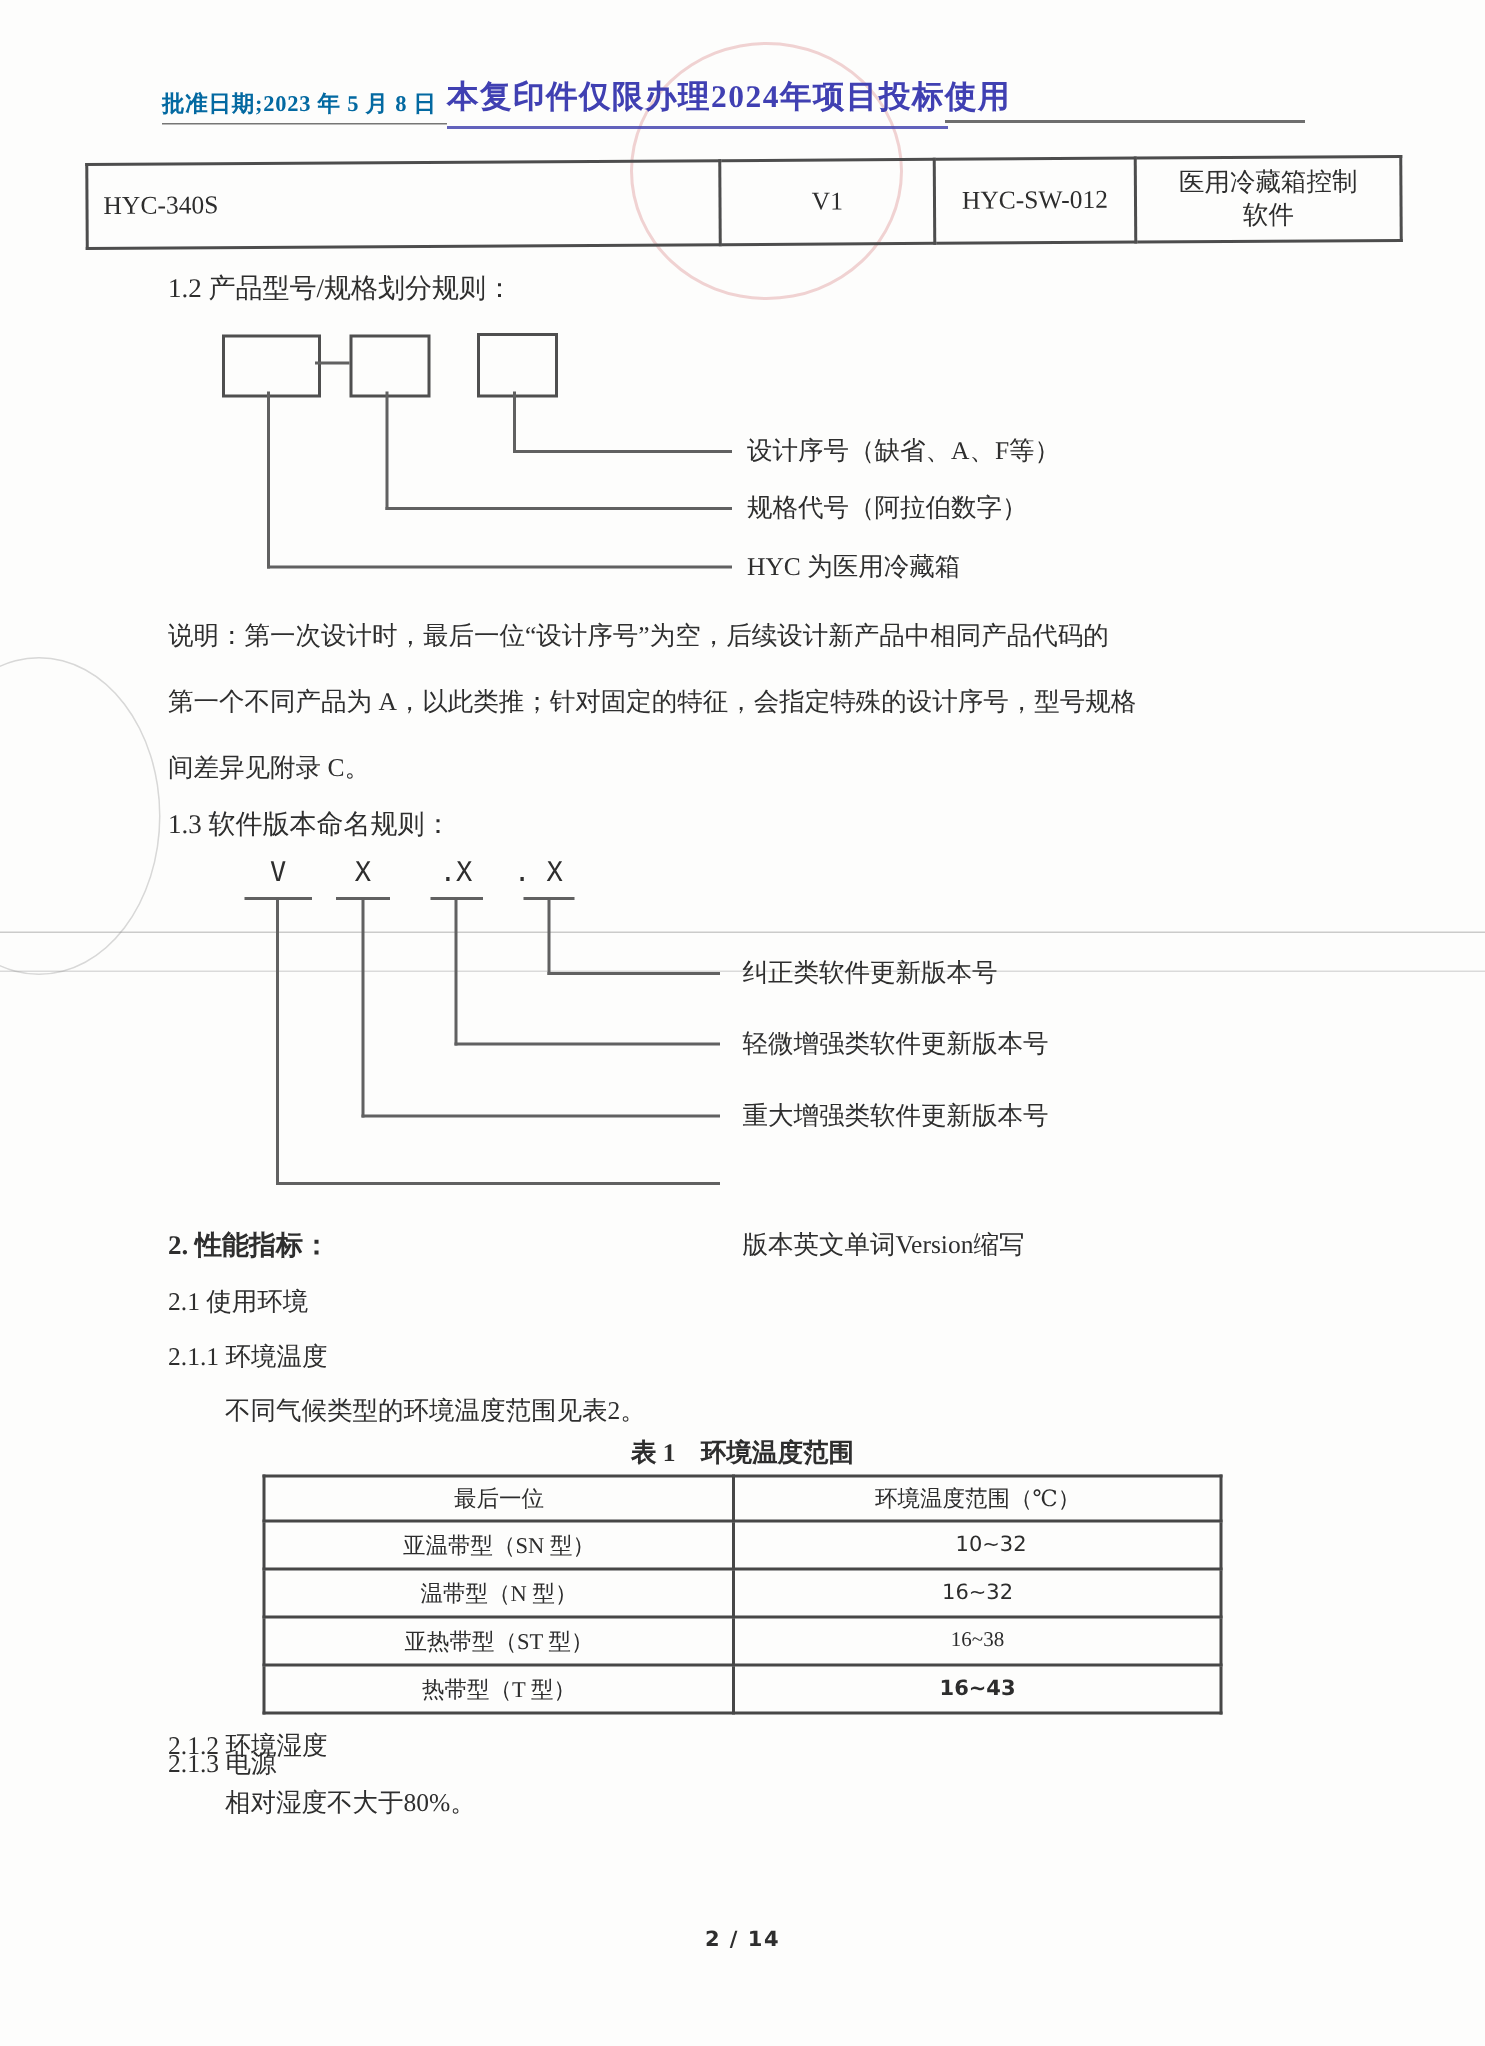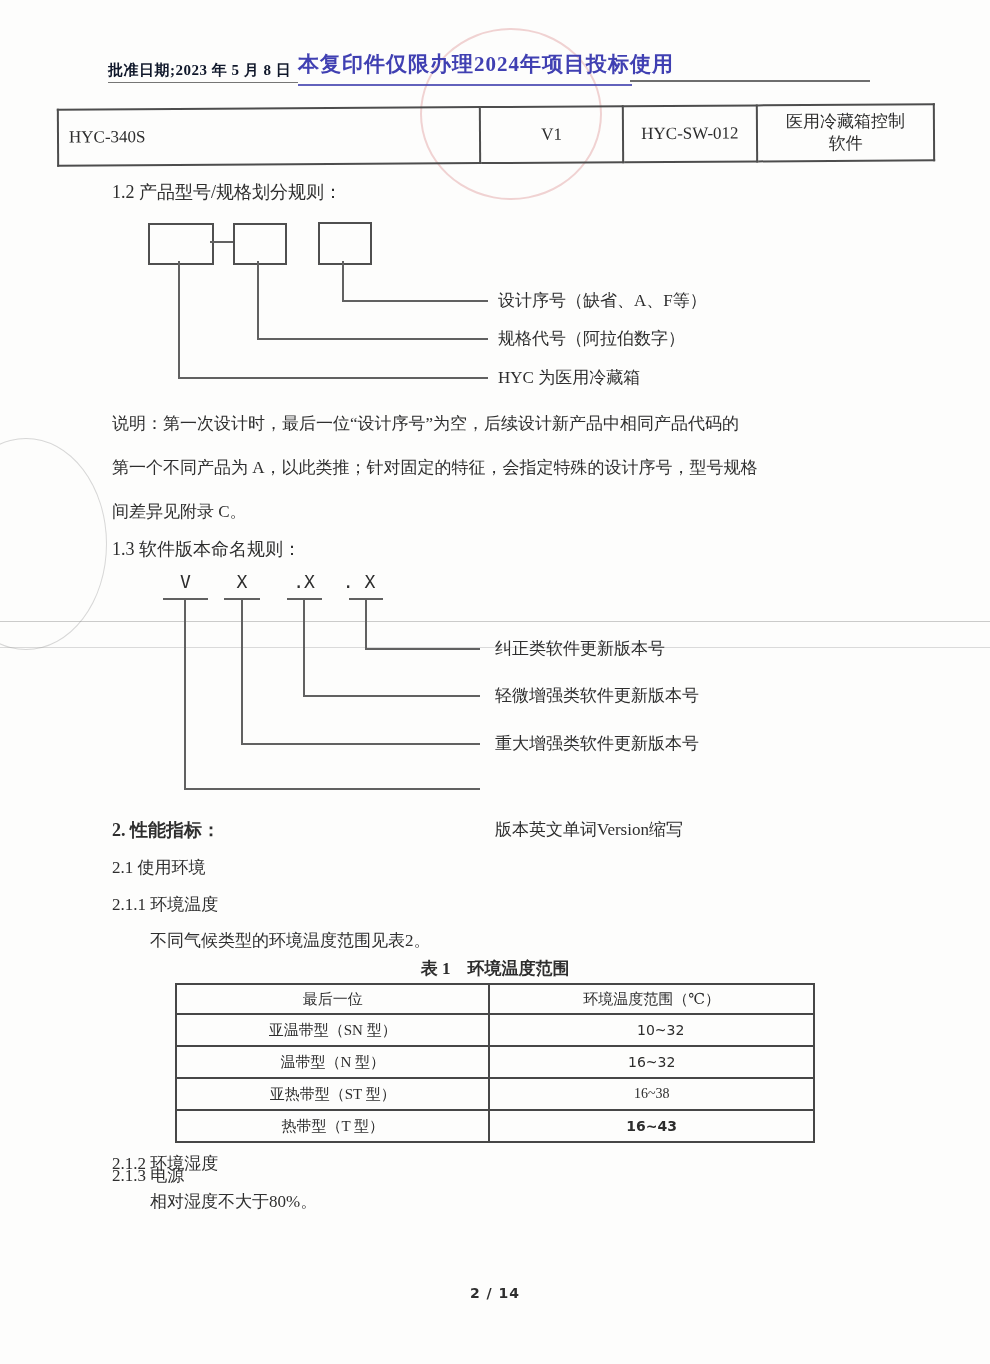--- a/index.html
+++ b/index.html
@@ -8,21 +8,21 @@
     background:#fdfdfc;overflow:hidden;
     font-family:"Liberation Serif","DejaVu Serif",serif;
     color:#2e2e2e;
   }
   .line-h{position:absolute;background:#616161;height:2px;}
   .line-v{position:absolute;background:#616161;width:2px;}
   .box{position:absolute;border:2px solid #4f4f4f;background:transparent;}
   .txt{position:absolute;font-size:17px;line-height:24px;white-space:nowrap;}
   .heading{font-size:18px;}
   .bold{font-weight:bold;}
-  .approval-date{font-size:15px;color:#0f172a;font-weight:bold;letter-spacing:.5px;}
+  .approval-date{font-size:15px;color:#0369a1;font-weight:bold;letter-spacing:.5px;}
   .stamp-note{font-size:21px;font-weight:bold;letter-spacing:1px;}
   .hdr-table{
     position:absolute;left:57px;top:106px;width:878px;height:58px;
     border-collapse:collapse;transform:rotate(-0.35deg);
   }
   .hdr-table td{
     border:2px solid #4d4d4d;font-size:17px;text-align:center;
     padding:2px 4px;color:#2d2d2d;
   }
   .t1{

